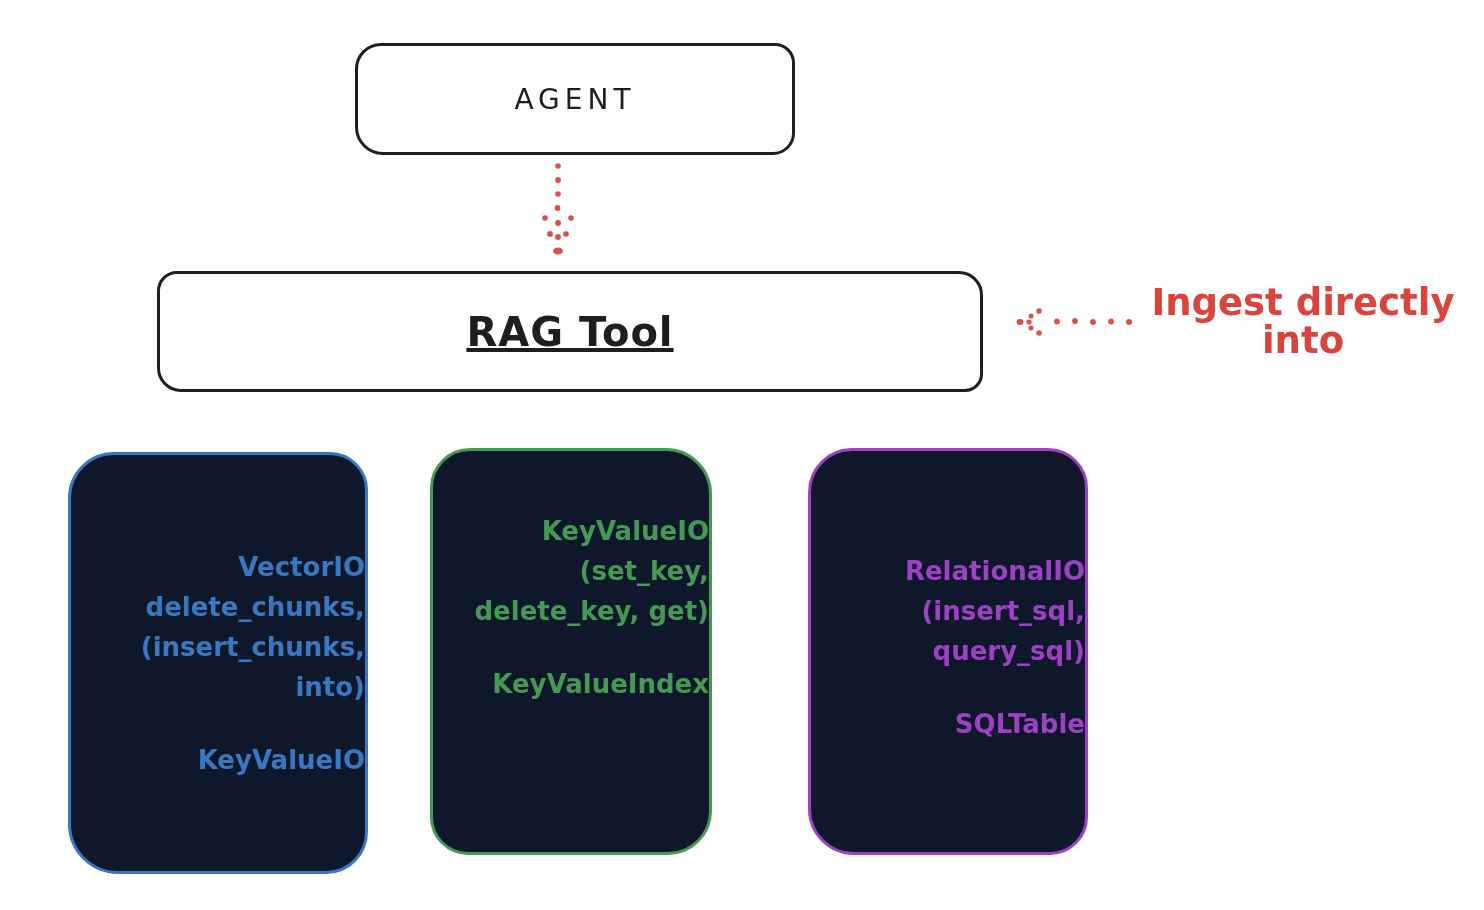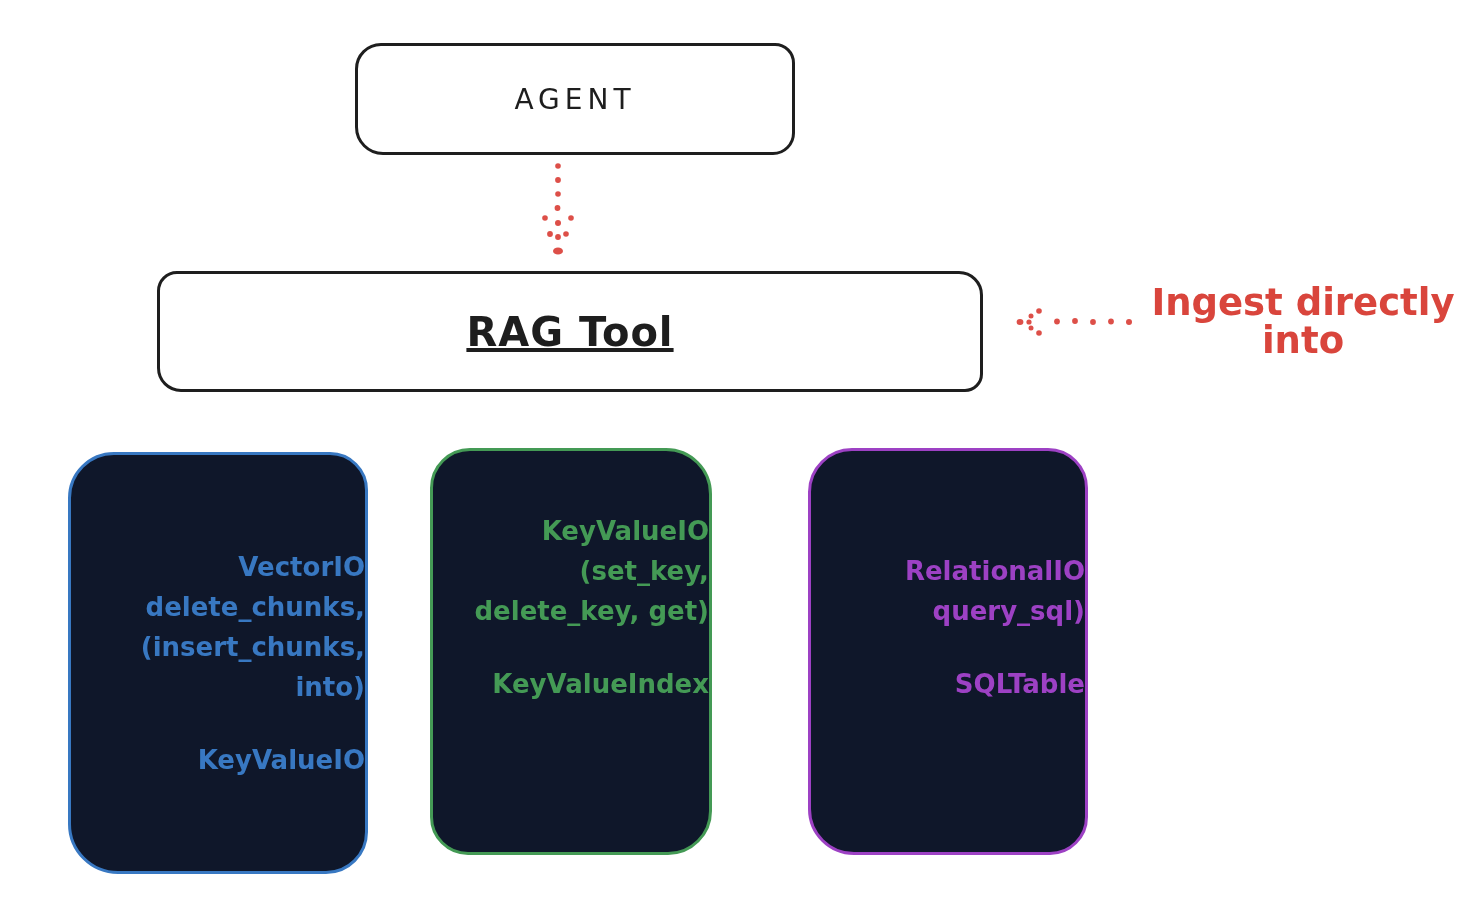--- a/index.html
+++ b/index.html
@@ -143,18 +143,19 @@
   <div class="storage-box box-keyvalue">
     <div>KeyValueIO</div>
     <div>(set_key,</div>
     <div>delete_key, get)</div>
     <div class="spacer"></div>
     <div>KeyValueIndex</div>
   </div>
 
   <div class="storage-box box-relational">
     <div>RelationalIO</div>
+    <div>(insert_sql,</div>
     <div>query_sql)</div>
     <div class="spacer"></div>
     <div>SQLTable</div>
   </div>
 
 </div>
 
 </body></html>

